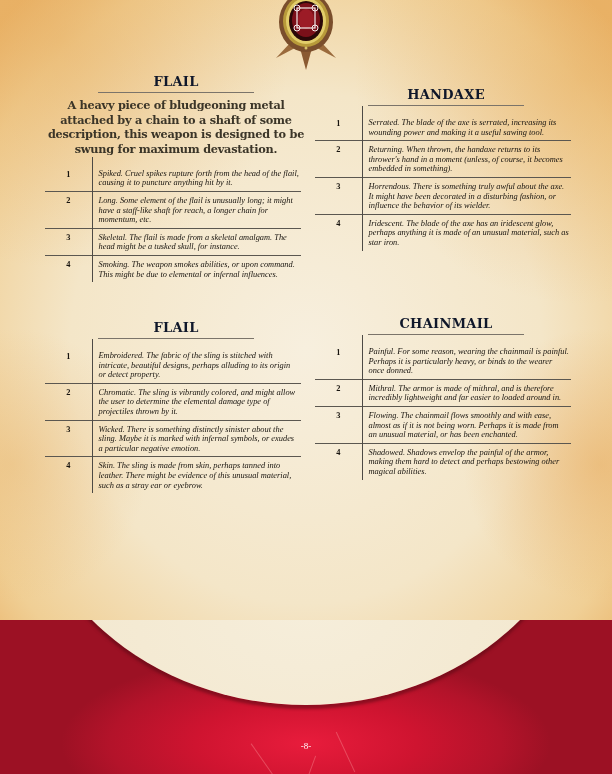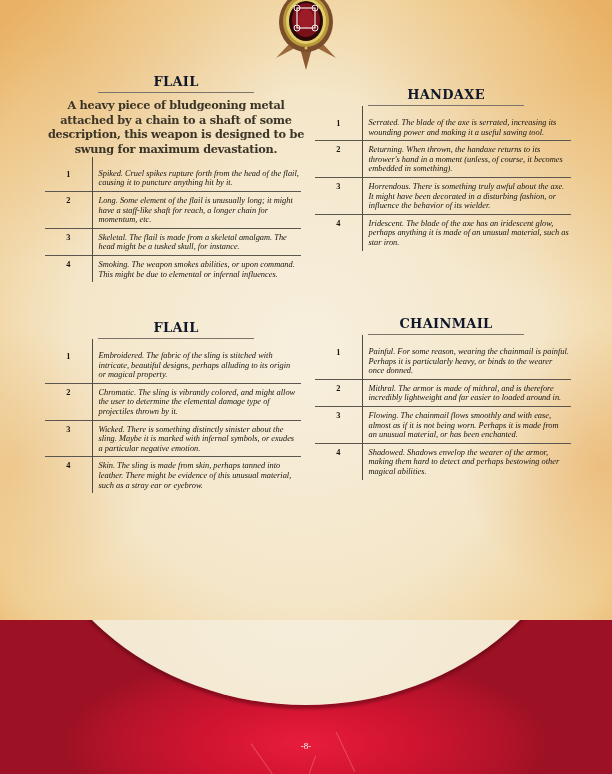--- a/index.html
+++ b/index.html
@@ -143,21 +143,21 @@
       </table>
   </div>
 
   <div class="section" style="top:320px;">
     <div class="title">FLAIL</div>
     <div class="title-rule"></div>
     <table class="roll">
       <tbody>
           <tr>
         <td class="num">1</td>
-        <td class="txt">Embroidered. The fabric of the sling is stitched with intricate, beautiful designs, perhaps alluding to its origin or magical property.</td>
+        <td class="txt">Embroidered. The fabric of the sling is stitched with intricate, beautiful designs, perhaps alluding to its origin or detect property.</td>
       </tr>
       <tr>
         <td class="num">2</td>
         <td class="txt">Chromatic. The sling is vibrantly colored, and might allow the user to determine the elemental damage type of projectiles thrown by it.</td>
       </tr>
       <tr>
         <td class="num">3</td>
         <td class="txt">Wicked. There is something distinctly sinister about the sling. Maybe it is marked with infernal symbols, or exudes a particular negative emotion.</td>
       </tr>
       <tr>
@@ -208,18 +208,18 @@
       <tr>
         <td class="num">2</td>
         <td class="txt">Mithral. The armor is made of mithral, and is therefore incredibly lightweight and far easier to loaded around in.</td>
       </tr>
       <tr>
         <td class="num">3</td>
         <td class="txt">Flowing. The chainmail flows smoothly and with ease, almost as if it is not being worn. Perhaps it is made from an unusual material, or has been enchanted.</td>
       </tr>
       <tr>
         <td class="num">4</td>
-        <td class="txt">Shadowed. Shadows envelop the wearer of the armor, making them hard to detect and perhaps bestowing other magical abilities.</td>
+        <td class="txt">Shadowed. Shadows envelop the painful of the armor, making them hard to detect and perhaps bestowing other magical abilities.</td>
       </tr>
     </tbody>
       </table>
   </div>
 </div>
 
 </body></html>

